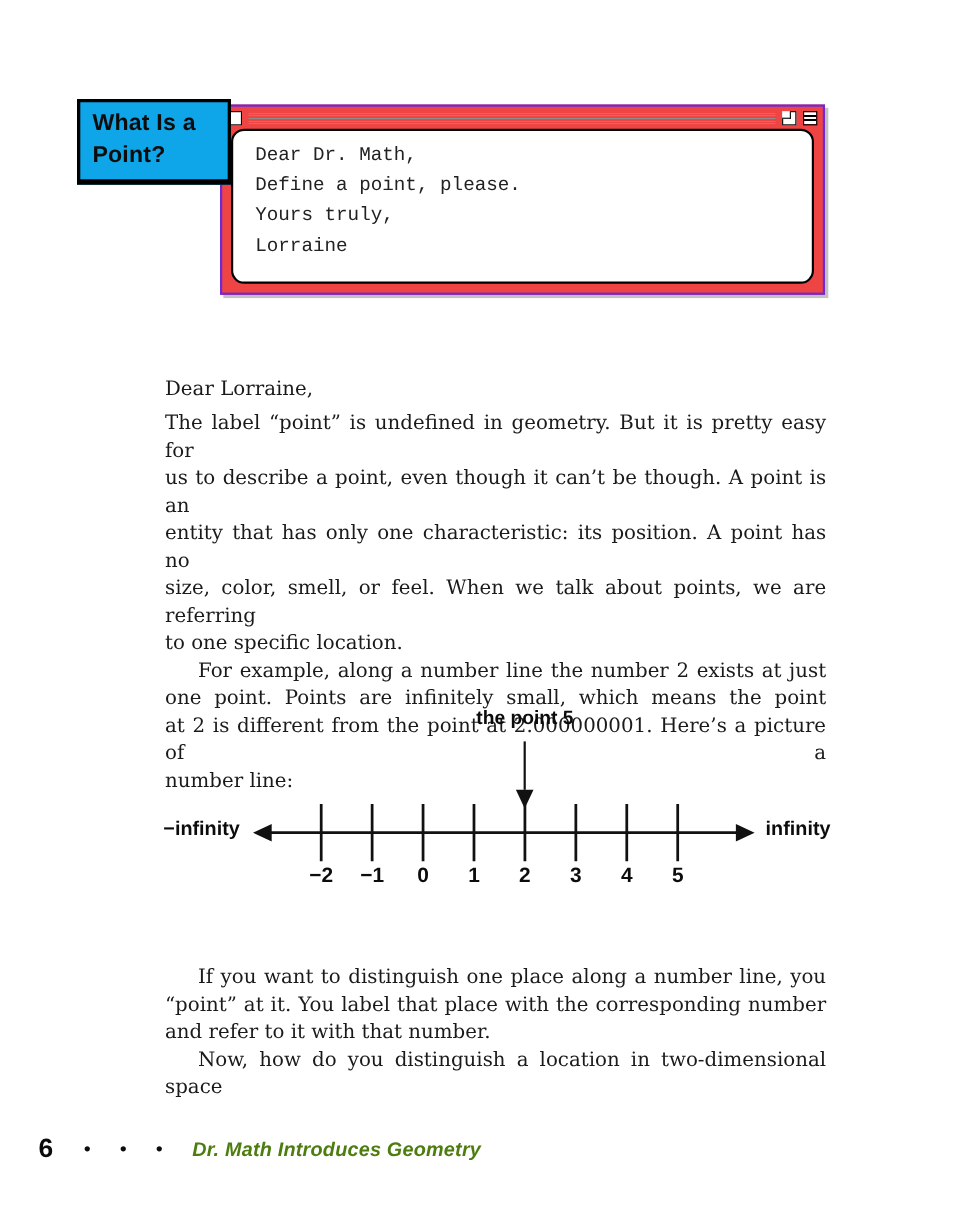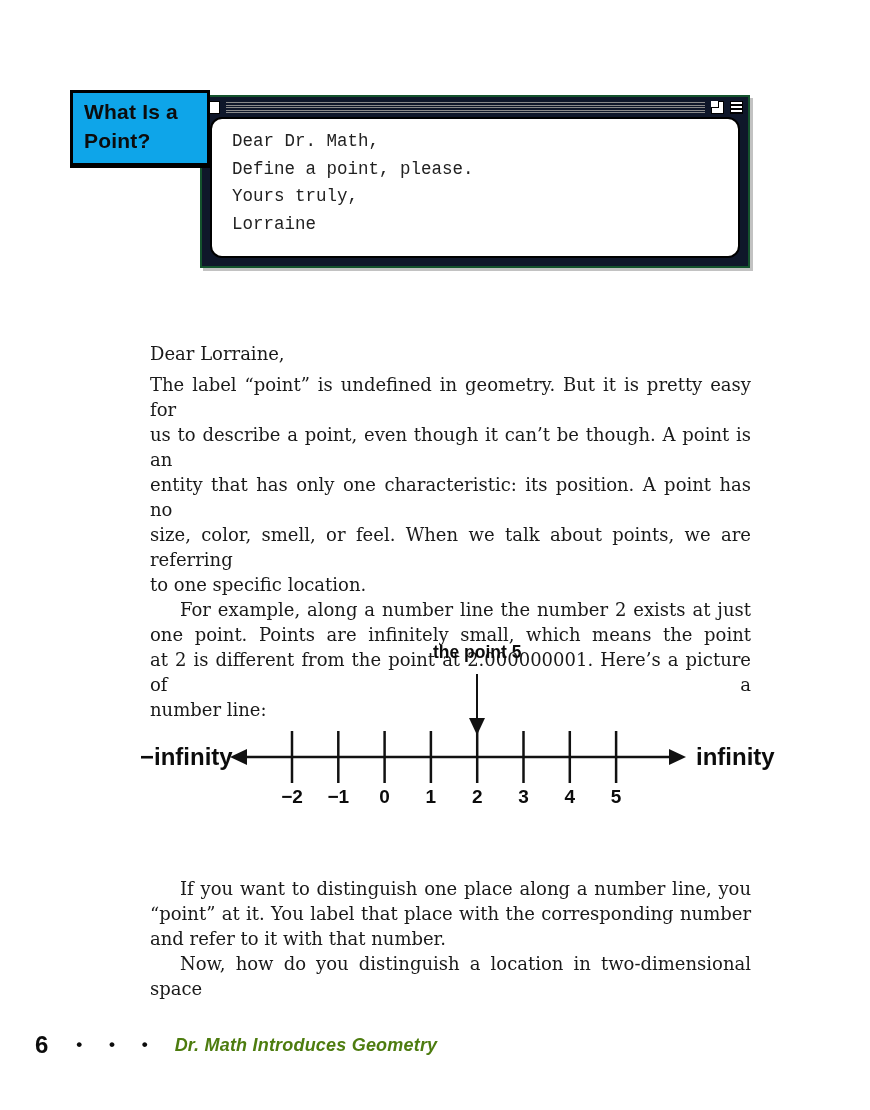--- a/index.html
+++ b/index.html
@@ -15,21 +15,21 @@
     padding:4px 8px 8px 11px;z-index:3;
   }
   .section-box .hd{
     font-family:"Liberation Sans",sans-serif;font-weight:bold;
     font-size:21px;line-height:29px;color:#0c0c0c;letter-spacing:.2px;
   }
 
   
   .window{
     position:absolute;left:200px;top:95px;width:546px;height:169px;
-    background:#0f172a;border:2px solid #14532d;z-index:2;
+    background:#ef4444;border:2px solid #6d28d9;z-index:2;
     box-shadow:3px 3px 0 #c2c2c2;
   }
   .titlebar{
     position:absolute;left:0;top:0;right:0;height:20px;
     display:flex;align-items:center;padding:0 5px;gap:6px;
   }
   .wbox{
     width:13px;height:13px;background:#fff;border:1.5px solid #000;
     box-sizing:border-box;flex:0 0 auto;position:relative;
   }
@@ -72,21 +72,21 @@
     position:absolute;top:2px;transform:translateX(-50%);
     font-weight:bold;font-size:17.5px;white-space:nowrap;color:#0c0c0c;
   }
   .dn-shaft{position:absolute;top:34px;width:2.5px;height:44px;background:#111;}
   .dn-head{
     position:absolute;top:78px;width:0;height:0;
     border-left:8px solid transparent;border-right:8px solid transparent;
     border-top:17px solid #111;
   }
   .inf-label{
-    position:absolute;top:103px;font-weight:bold;font-size:24px;
+    position:absolute;top:103px;font-weight:bold;font-size:18px;
     white-space:nowrap;color:#0c0c0c;
   }
   .inf-left{left:0;width:78px;text-align:right;}
   .inf-right{left:556px;}
   .axis-wrap{position:absolute;left:88px;top:89px;width:460px;height:56px;}
   .tick-label{
     position:absolute;top:146px;transform:translateX(-50%);
     font-weight:bold;font-size:19px;color:#0c0c0c;white-space:nowrap;
   }
 

